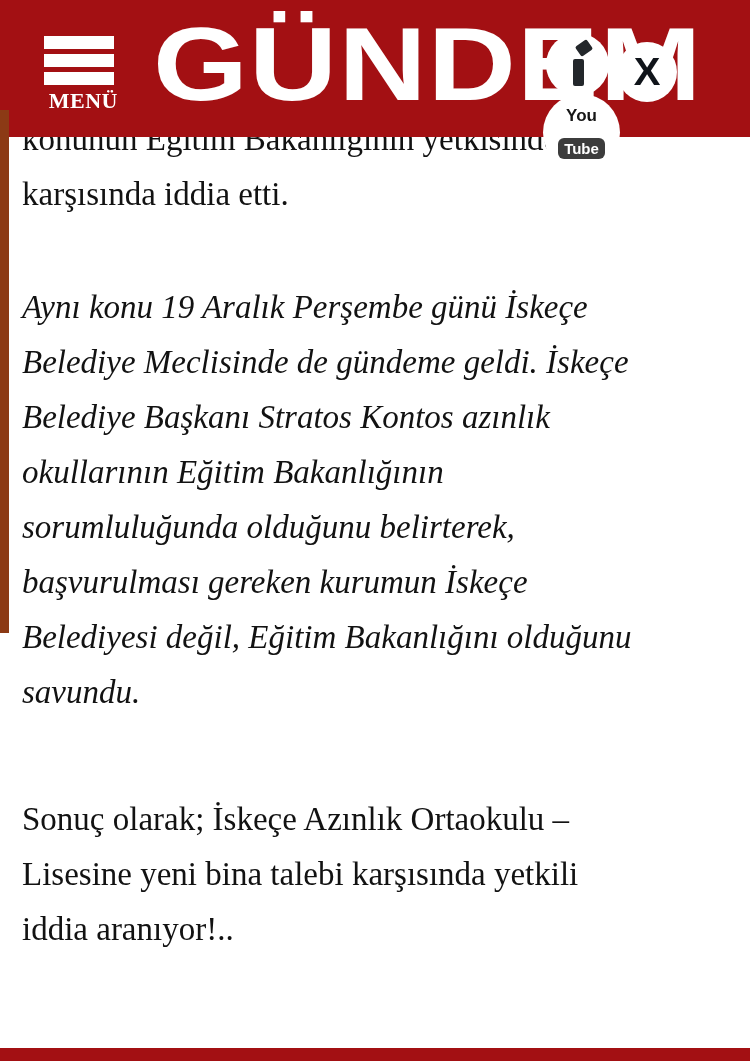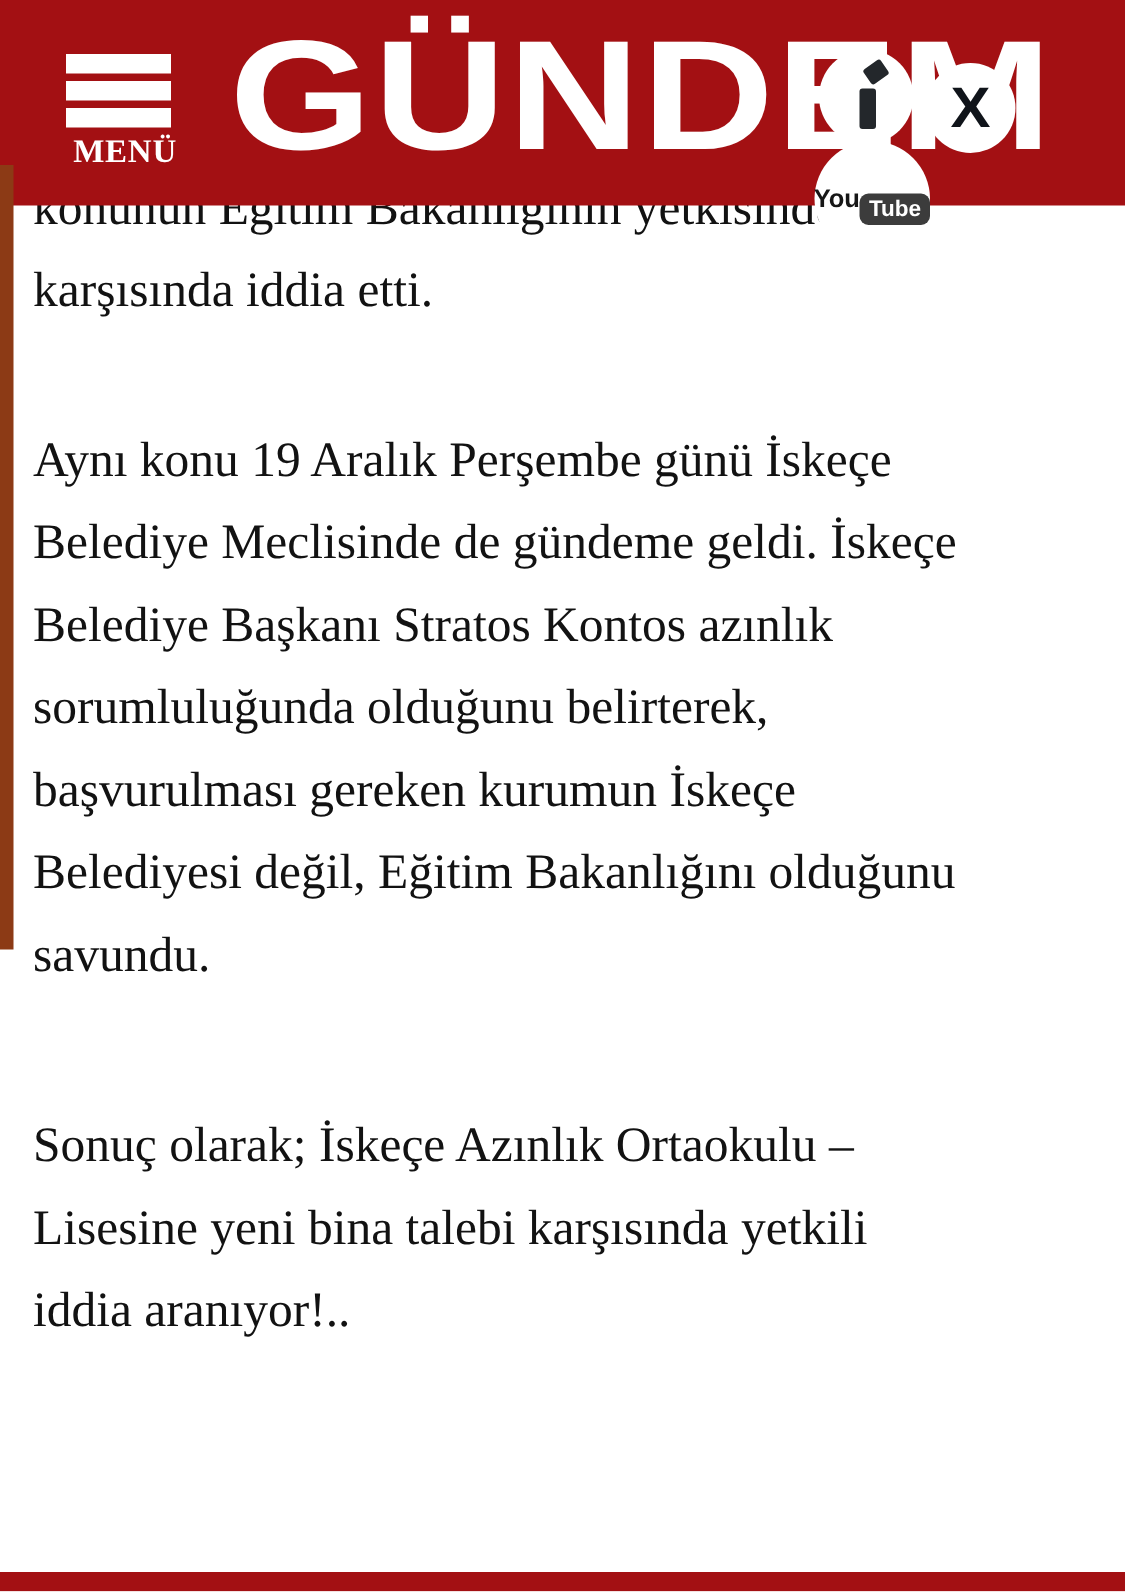--- a/index.html
+++ b/index.html
@@ -36,37 +36,37 @@
   .soc-ig{left:546px;top:33px;width:63px;height:63px;}
   .ig-bar{position:absolute;left:27px;top:26px;width:11px;height:27px;
     background:var(--icon-dark);border-radius:2px;}
   .ig-dot{position:absolute;left:31px;top:9px;width:14px;height:12px;
     background:var(--icon-dark);border-radius:2px;transform:rotate(-35deg);}
   .soc-x{left:617px;top:42px;width:60px;height:60px;
     display:flex;align-items:center;justify-content:center;}
   .x-glyph{font-family:"Liberation Sans",sans-serif;font-weight:700;
     font-size:40px;color:#10141a;line-height:1;transform:scaleY(0.95);}
   .soc-yt{left:543px;top:94px;width:77px;height:77px;
-    display:flex;flex-direction:row;align-items:center;justify-content:flex-end;}
+    display:flex;flex-direction:column;align-items:center;justify-content:center;}
   .yt-you{font-family:"Liberation Sans",sans-serif;font-weight:700;
     font-size:17px;color:#161616;line-height:18px;}
   .yt-tube{margin-top:13px;background:#3c3c3c;color:#fff;border-radius:6px;
     font-family:"Liberation Sans",sans-serif;font-weight:700;
     font-size:15px;line-height:21px;padding:0 6px;}
 
   
   .left-strip{position:absolute;left:0;top:110px;width:9px;height:523px;
     background:var(--strip);z-index:20;}
 
   
   .article{position:absolute;top:0;left:0;width:750px;z-index:1;
     padding:112px 26px 0 22px;color:var(--text);
     font-size:33px;line-height:55px;}
   .para{margin:0 0 58px 0;}
-  .para:nth-child(2){margin-bottom:72px;}
+  .para:nth-child(2){margin-bottom:72px;font-style:italic;}
   .para:last-child{margin-bottom:0;}
   .line{display:block;white-space:nowrap;}
 
   
   .bottom-bar{position:absolute;left:0;bottom:0;width:750px;height:13px;
     background:var(--red);z-index:40;}
 </style>
 </head>
 <body>
 
@@ -74,20 +74,21 @@
 
   <div class="article">
       <p class="para">
         <span class="line">konunun Eğitim Bakanlığının yetkisinden</span>
         <span class="line">karşısında iddia etti.</span>
       </p>
       <p class="para">
         <span class="line">Aynı konu 19 Aralık Perşembe günü İskeçe</span>
         <span class="line">Belediye Meclisinde de gündeme geldi. İskeçe</span>
         <span class="line">Belediye Başkanı Stratos Kontos azınlık</span>
+        <span class="line">okullarının Eğitim Bakanlığının</span>
         <span class="line">sorumluluğunda olduğunu belirterek,</span>
         <span class="line">başvurulması gereken kurumun İskeçe</span>
         <span class="line">Belediyesi değil, Eğitim Bakanlığını olduğunu</span>
         <span class="line">savundu.</span>
       </p>
       <p class="para">
         <span class="line">Sonuç olarak; İskeçe Azınlık Ortaokulu –</span>
         <span class="line">Lisesine yeni bina talebi karşısında yetkili</span>
         <span class="line">iddia aranıyor!..</span>
       </p>

